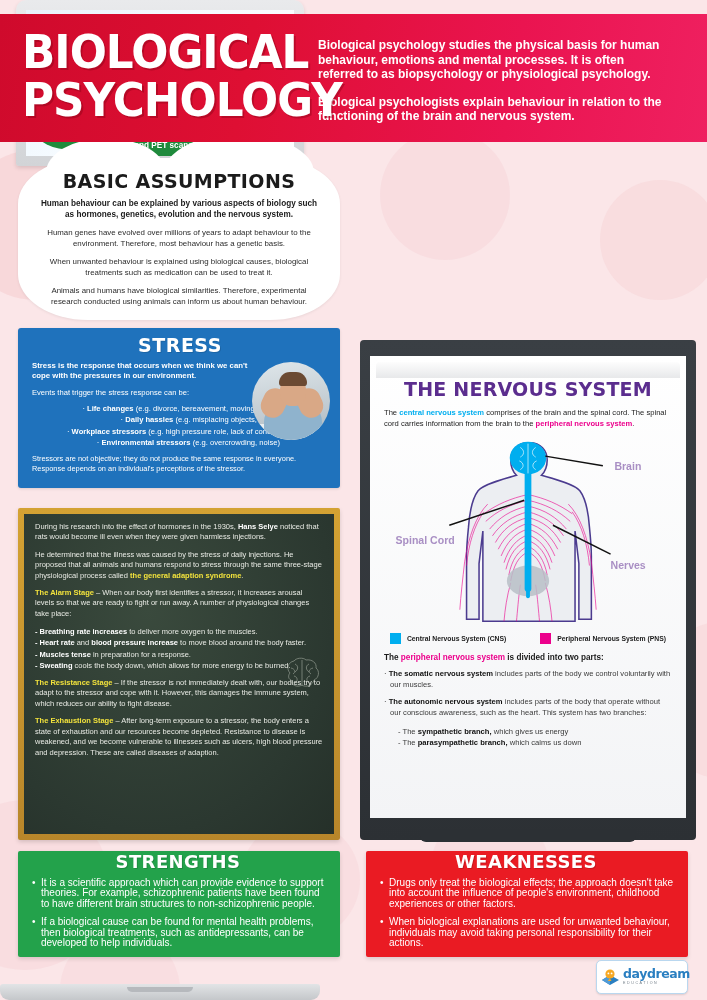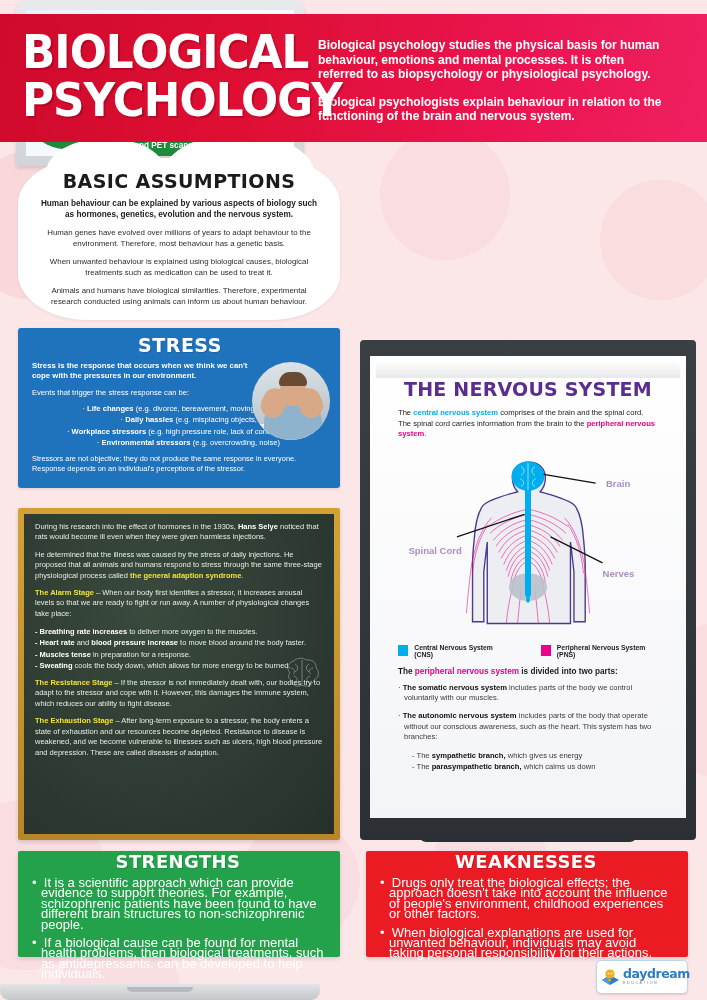--- a/index.html
+++ b/index.html
@@ -178,21 +178,21 @@
   
   .nervous { left: 360px; top: 340px; width: 336px; height: 500px; }
   .board-frame {
     position: absolute; inset: 0;
     background: linear-gradient(180deg,#3a3f44 0%,#2c3034 100%);
     border-radius: 4px;
   }
   .board-paper {
     position: absolute; left: 10px; top: 16px; right: 10px; bottom: 22px;
     background: linear-gradient(180deg,#ffffff 0%,#f3f4f6 100%);
-    padding: 10px 28px;
+    padding: 10px 14px;
   }
   .paper-curl {
     position: absolute; left: 6px; top: 6px; right: 6px; height: 16px;
     background: linear-gradient(180deg,#fdfdfd 0%,#e7e8ea 100%);
     border-radius: 4px 4px 0 0;
   }
   .board-legs { position: absolute; left: 60px; right: 60px; bottom: -2px; height: 12px; background: #2c3034; border-radius: 0 0 6px 6px; }
   .nervous h2 {
     font-family: "DejaVu Sans", sans-serif; font-weight: bold;
     font-size: 19px; color: #5b2d8e; text-transform: uppercase;
@@ -223,21 +223,21 @@
   }
   .strengths { left: 18px; background: #23a24b; }
   .weaknesses { left: 366px; background: #ea1b23; }
   .sw h2 {
     font-family: "DejaVu Sans", sans-serif; font-weight: bold;
     font-size: 18px; text-transform: uppercase; text-align: center;
     letter-spacing: .4px; margin-bottom: 6px;
     text-shadow: 1px 1px 0 rgba(0,0,0,.15);
   }
   .sw li {
-    list-style: none; font-size: 13px; line-height: 10.4px;
+    list-style: none; font-size: 10px; line-height: 10.4px;
     margin-bottom: 8px; padding-left: 11px; text-indent: -9px;
   }
 
   
   .logo {
     position: absolute; left: 596px; top: 960px; width: 92px; height: 26px;
     background: #fff; border: 1.5px solid #b9d7ef; border-radius: 5px;
     display: flex; align-items: center; gap: 3px; padding: 16px 4px;
     box-shadow: 0 1px 2px rgba(0,0,0,.12); z-index: 4;
   }

